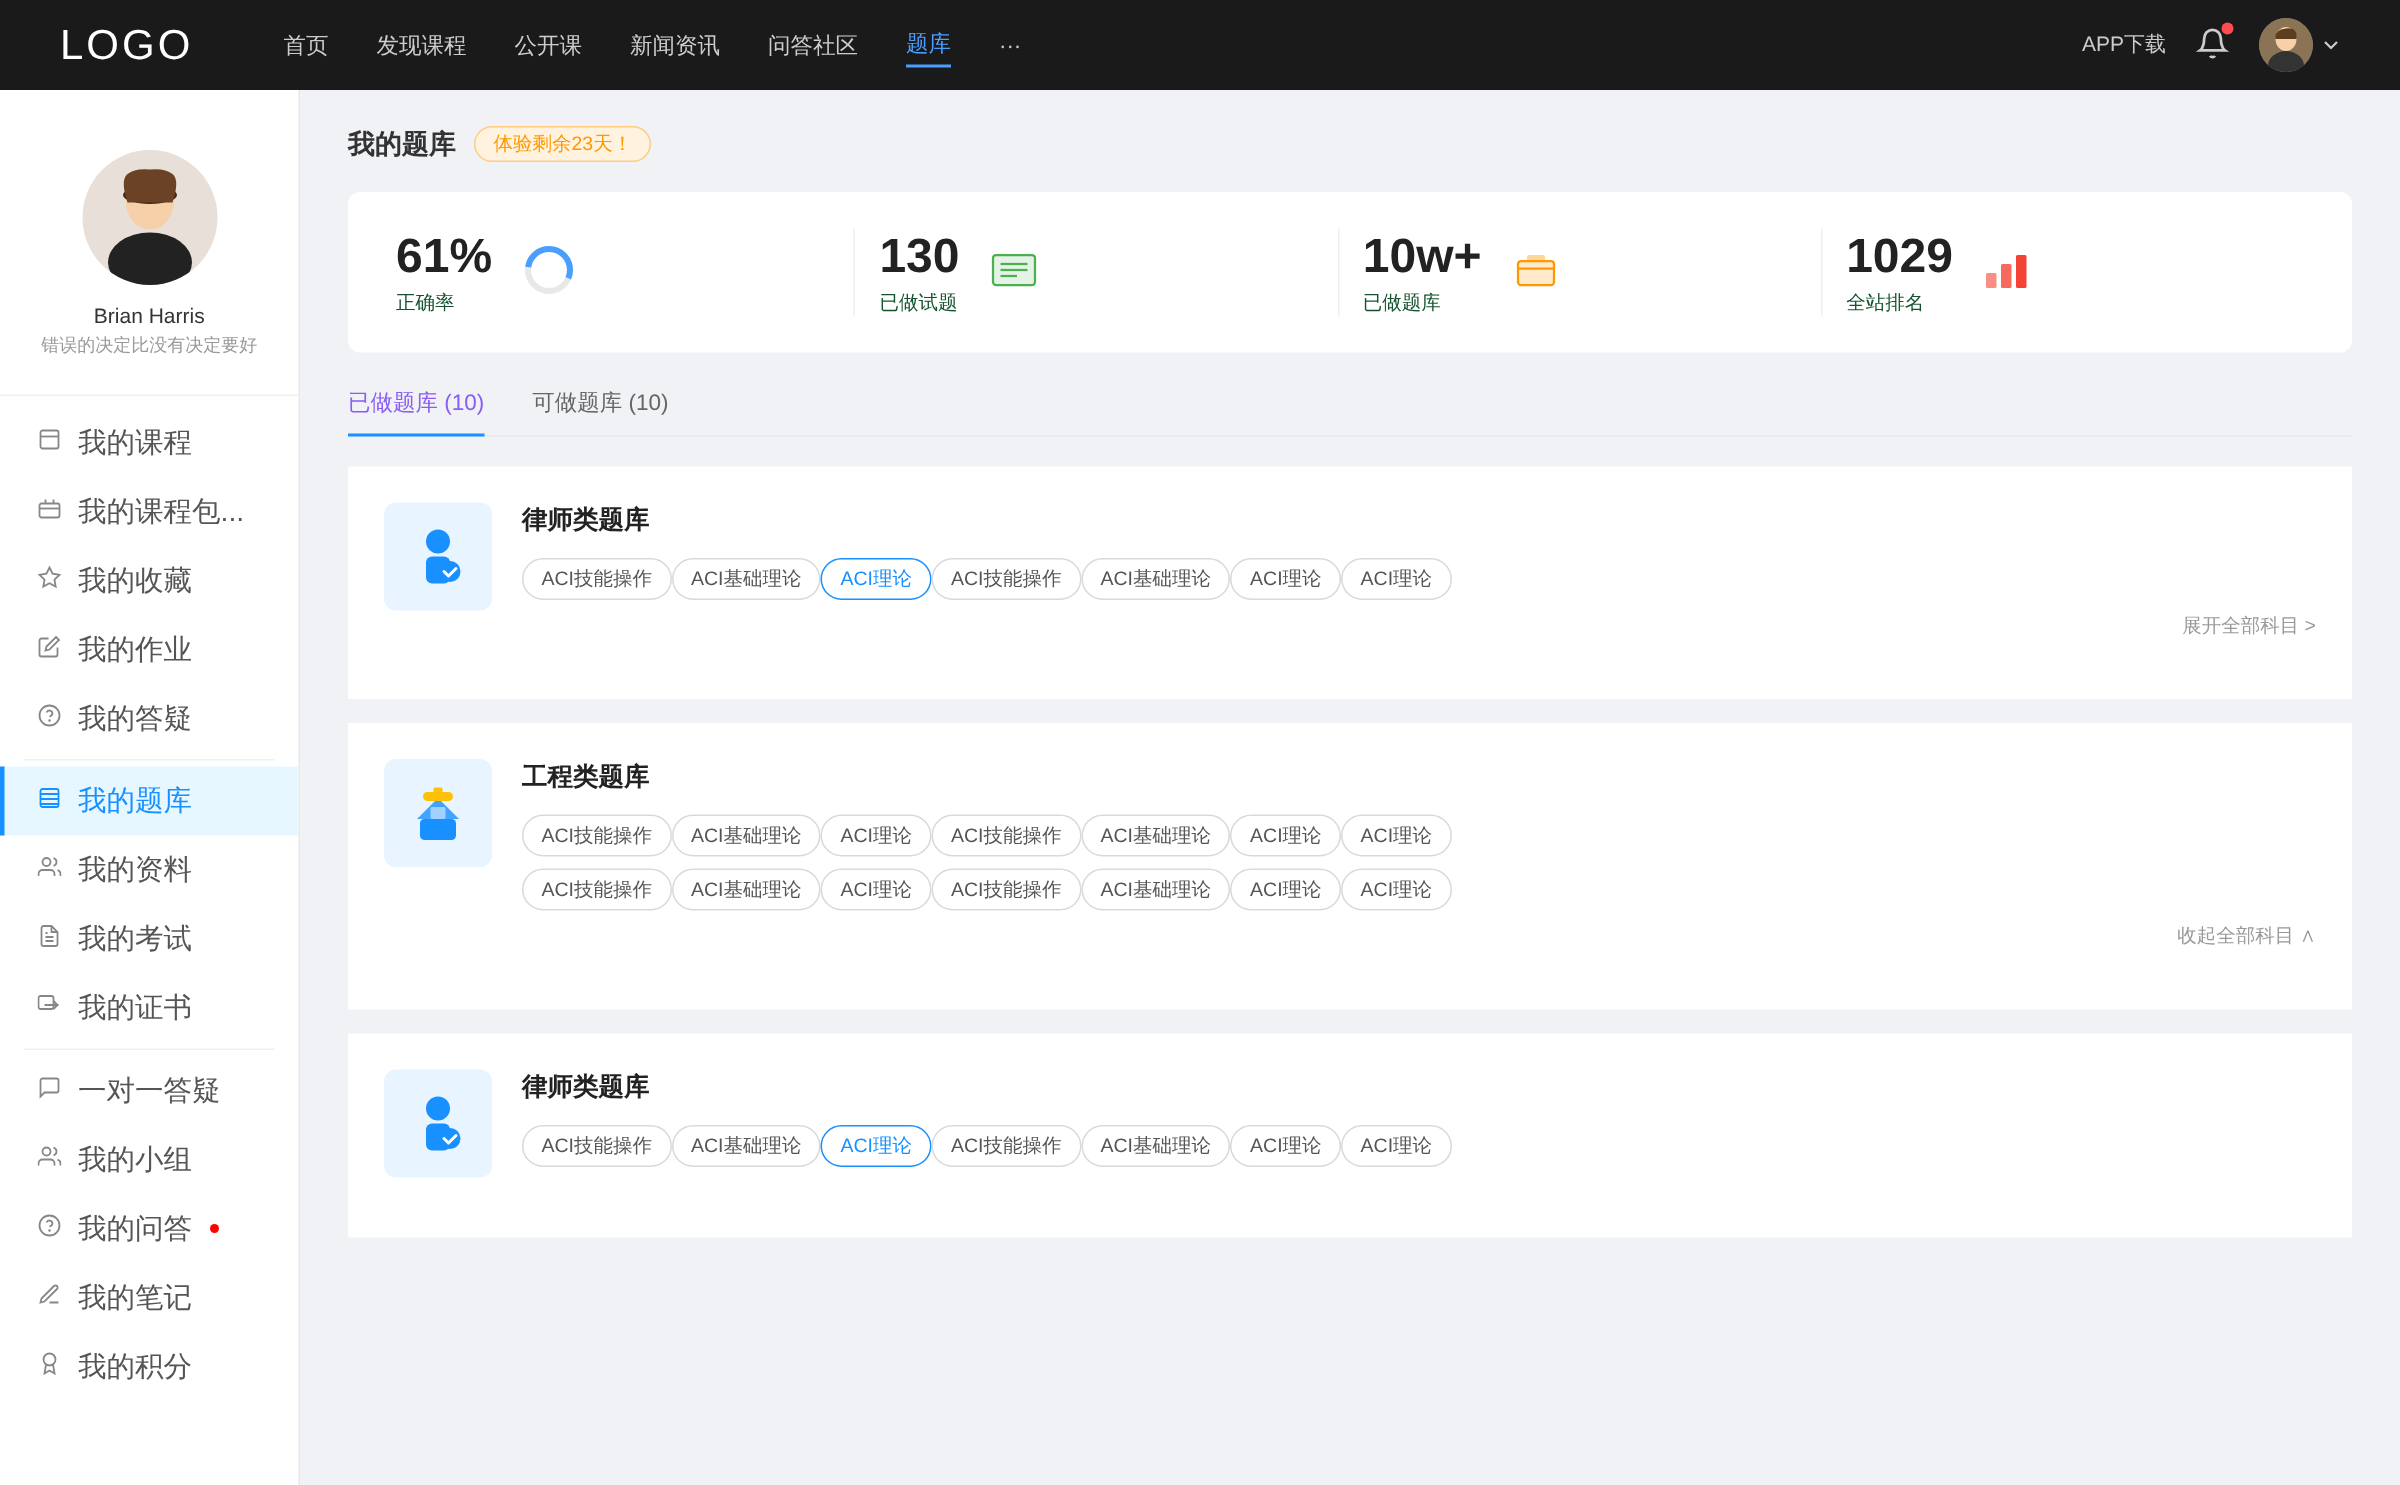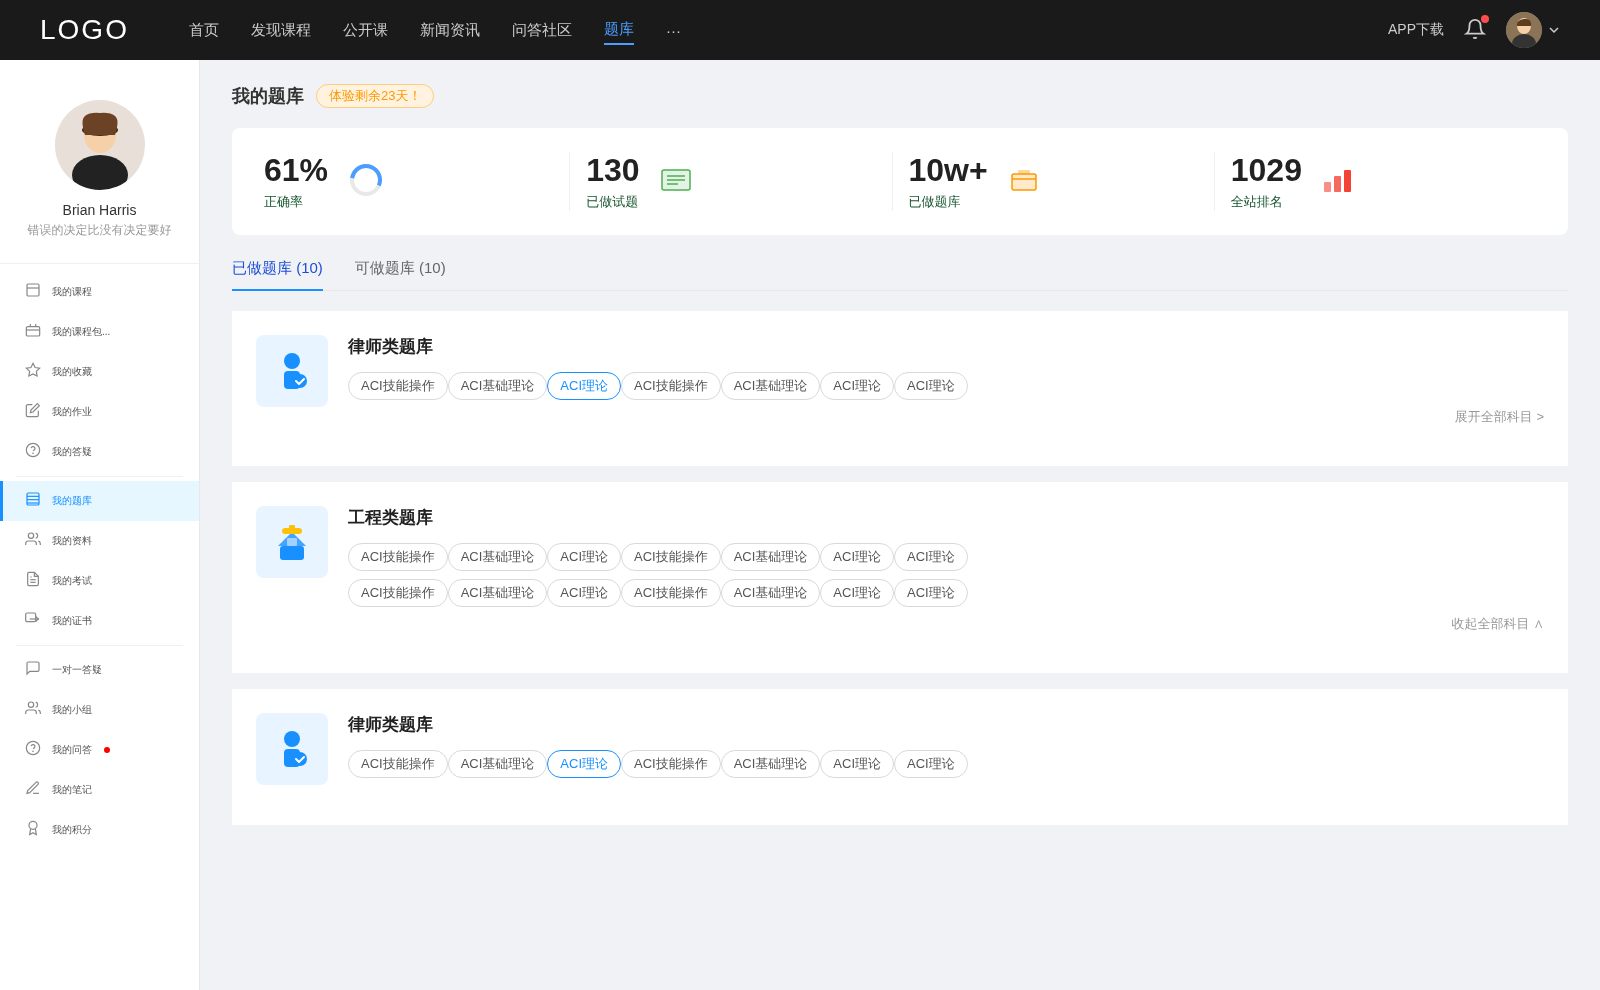--- a/index.html
+++ b/index.html
@@ -102,21 +102,21 @@
     .user-avatar svg { width: 90px; height: 90px; }
     .user-name { font-size: 14px; font-weight: 500; color: #333; margin-bottom: 4px; }
     .user-motto { font-size: 12px; color: #999; }
     .sidebar-menu { list-style: none; }
     .sidebar-item {
       display: flex;
       align-items: center;
       padding: 10px 24px;
       cursor: pointer;
       color: #555;
-      font-size: 10px;
+      font-size: 19px;
       gap: 10px;
       position: relative;
     }
     .sidebar-item.active {
       color: #1890ff;
       background: #e6f7ff;
     }
     .sidebar-item.active::before {
       content: '';
       position: absolute;
@@ -192,21 +192,21 @@
       border-bottom: 1px solid #e8e8e8;
     }
     .tab-item {
       font-size: 15px;
       padding-bottom: 12px;
       cursor: pointer;
       color: #666;
       position: relative;
     }
     .tab-item.active {
-      color: #1d4ed8;
+      color: #8b5cf6;
       font-weight: 500;
     }
     .tab-item.active::after {
       content: '';
       position: absolute;
       bottom: -1px;
       left: 0;
       right: 0;
       height: 2px;
       background: #1890ff;

